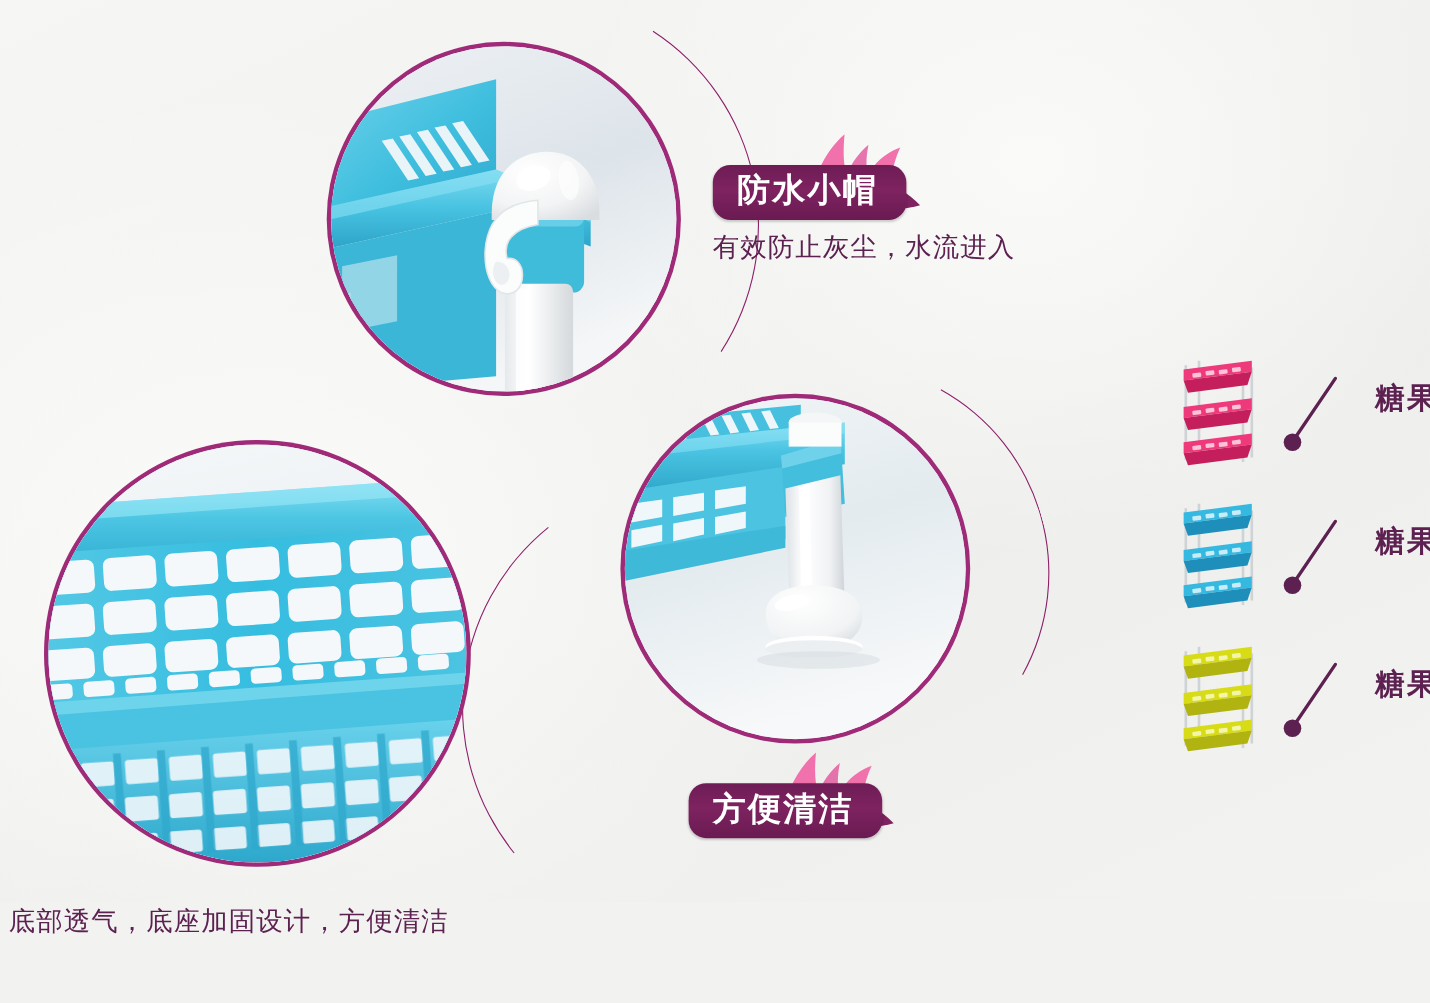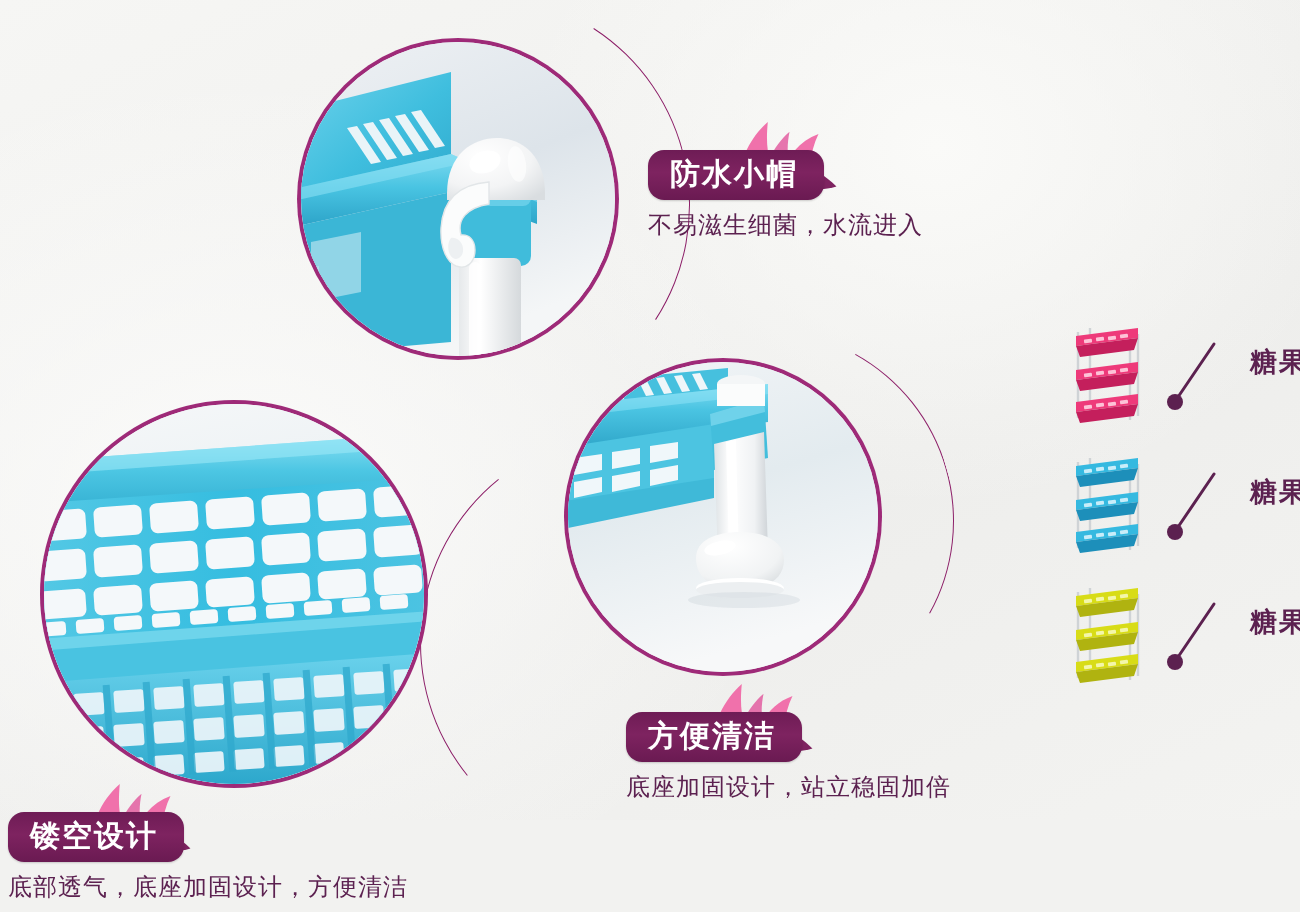--- a/index.html
+++ b/index.html
@@ -163,21 +163,21 @@
       <svg class="badge-tail" viewBox="0 0 90 58" style="left:66px;top:-28px;width:110px;height:70px;">
         <path d="M 20 58 C 18 36, 28 14, 44 0 C 42 22, 44 36, 56 46 C 60 28, 70 16, 86 10
                  C 78 26, 80 42, 70 58 Z" fill="#f071ab"></path>
         <path d="M 40 58 C 40 38, 48 20, 62 8 C 58 28, 62 42, 74 50 L 74 58 Z" fill="#e04a95" opacity="0.75"></path>
       </svg>
       <svg class="badge-tail" viewBox="0 0 90 58" style="left:120px;top:2px;width:80px;height:50px;">
         <path d="M 0 6 C 24 8, 52 14, 78 40 C 58 46, 22 46, 0 44 Z" fill="#7e2360"></path>
       </svg>
       <span class="badge">防水小帽</span>
     </div>
-    <div class="subtitle">不易滋生细菌，水流进入</div>
+    <div class="subtitle">有效防止灰尘，水流进入</div>
   </div>
 
   <div class="photo-circle" style="left:568px;top:362px;width:310px;height:310px;">
     <svg class="photo-inner" viewBox="0 0 310 310" preserveAspectRatio="xMidYMid slice">
       <defs>
         <linearGradient id="bgM" x1="0" y1="0" x2="0.3" y2="1">
           <stop offset="0%" stop-color="#f2f5f7"></stop>
           <stop offset="50%" stop-color="#e3ebef"></stop>
           <stop offset="100%" stop-color="#f7f8f9"></stop>
         </linearGradient>
@@ -251,21 +251,20 @@
       <svg class="badge-tail" viewBox="0 0 90 58" style="left:62px;top:-28px;width:110px;height:70px;">
         <path d="M 20 58 C 18 36, 28 14, 44 0 C 42 22, 44 36, 56 46 C 60 28, 70 16, 86 10
                  C 78 26, 80 42, 70 58 Z" fill="#f071ab"></path>
         <path d="M 40 58 C 40 38, 48 20, 62 8 C 58 28, 62 42, 74 50 L 74 58 Z" fill="#e04a95" opacity="0.75"></path>
       </svg>
       <svg class="badge-tail" viewBox="0 0 90 58" style="left:118px;top:2px;width:80px;height:50px;">
         <path d="M 0 6 C 24 8, 52 14, 78 40 C 58 46, 22 46, 0 44 Z" fill="#7e2360"></path>
       </svg>
       <span class="badge">方便清洁</span>
     </div>
-    <div class="subtitle">底座加固设计，站立稳固加倍</div>
   </div>
 
   <div class="photo-circle" style="left:44px;top:404px;width:380px;height:380px;">
     <svg class="photo-inner" viewBox="0 0 380 380" preserveAspectRatio="xMidYMid slice">
       <defs>
         <linearGradient id="bgB" x1="0" y1="0" x2="0.2" y2="1">
           <stop offset="0%" stop-color="#f6f8f9"></stop>
           <stop offset="45%" stop-color="#e9eff2"></stop>
           <stop offset="100%" stop-color="#f8f9fa"></stop>
         </linearGradient>
@@ -388,31 +387,20 @@
           <rect x="222" y="269" width="7" height="96" transform="rotate(-4 225 317)"></rect>
           <rect x="262" y="266" width="7" height="96" transform="rotate(-4 265 314)"></rect>
           <rect x="302" y="263" width="7" height="96" transform="rotate(-4 305 311)"></rect>
           <rect x="342" y="260" width="7" height="96" transform="rotate(-4 345 308)"></rect>
         </g>
       </g>
     </svg>
   </div>
 
   <div class="feature" style="left:8px;top:812px;">
-    <div class="badge-wrap">
-      <svg class="badge-tail" viewBox="0 0 90 58" style="left:58px;top:-28px;width:110px;height:70px;">
-        <path d="M 20 58 C 18 36, 28 14, 44 0 C 42 22, 44 36, 56 46 C 60 28, 70 16, 86 10
-                 C 78 26, 80 42, 70 58 Z" fill="#f071ab"></path>
-        <path d="M 40 58 C 40 38, 48 20, 62 8 C 58 28, 62 42, 74 50 L 74 58 Z" fill="#e04a95" opacity="0.75"></path>
-      </svg>
-      <svg class="badge-tail" viewBox="0 0 90 58" style="left:114px;top:2px;width:80px;height:50px;">
-        <path d="M 0 6 C 24 8, 52 14, 78 40 C 58 46, 22 46, 0 44 Z" fill="#7e2360"></path>
-      </svg>
-      <span class="badge">镂空设计</span>
-    </div>
     <div class="subtitle">底部透气，底座加固设计，方便清洁</div>
   </div>
 
   <div class="variants">
 
     <div class="variant-row">
       <svg class="thumb" viewBox="0 0 76 100">
         <g stroke="#cfd3d6" stroke-width="2.4" fill="none">
           <line x1="10" y1="8" x2="10" y2="94"></line>
           <line x1="62" y1="14" x2="62" y2="96"></line>

